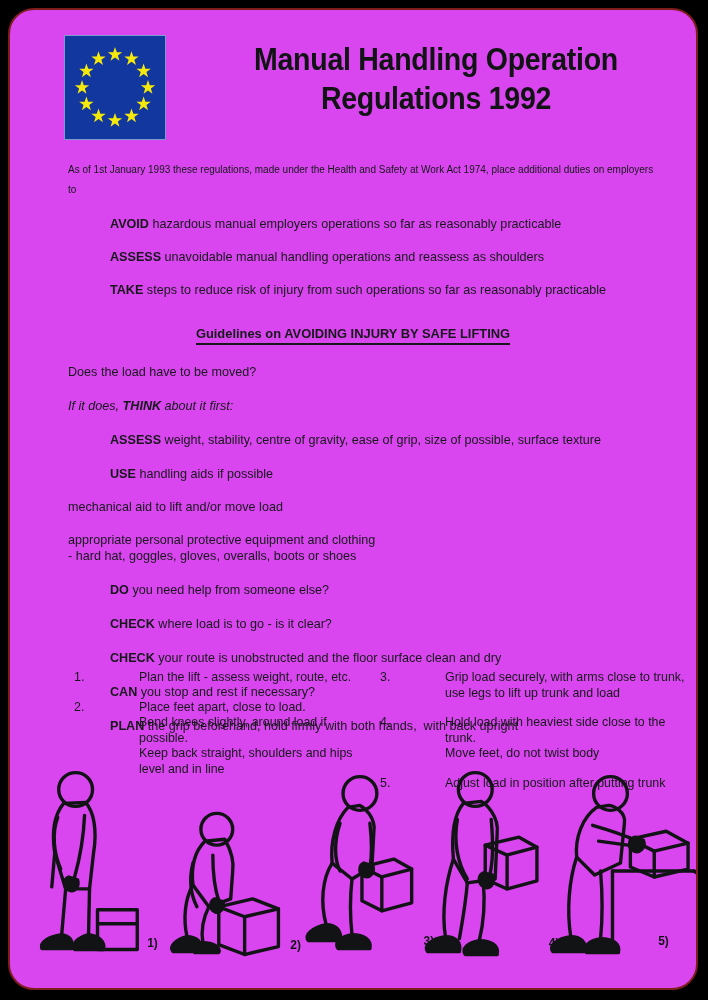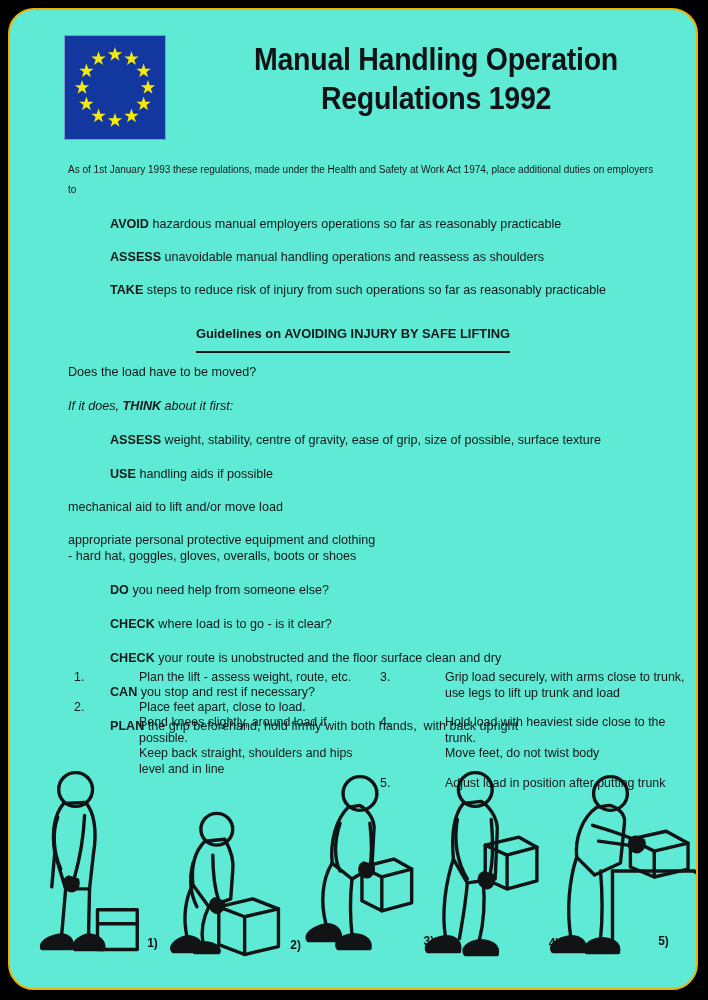--- a/index.html
+++ b/index.html
@@ -13,22 +13,22 @@
     overflow: hidden;
     font-family: "Liberation Sans", sans-serif;
   }
 
   .poster {
     position: absolute;
     left: 8px;
     top: 8px;
     width: 690px;
     height: 982px;
-    background: #5eead4;
-    border: 2px solid #eab308;
+    background: #d946ef;
+    border: 2px solid #7f1d1d;
     border-radius: 26px;
     box-sizing: border-box;
     overflow: hidden;
   }
 
   
   .header {
     position: absolute;
     left: 0; top: 22px;
     width: 100%;
@@ -85,21 +85,21 @@
   }
   .duty .lead { font-weight: bold; }
 
   .section-head {
     margin: 26px 0 0 0;
     text-align: center;
     font-size: 12.9px;
   }
   .section-head span {
     border-bottom: 2px solid #16181a;
-    padding-bottom: 10px;
+    padding-bottom: 2px;
     font-weight: bold;
   }
   .section-head .soft { font-weight: bold; }
 
   .q1 { margin: 22px 0 0 58px; }
   .q2 { margin: 17px 0 0 58px; font-style: italic; }
   .q2 b { font-weight: bold; }
 
   .g-item {
     margin: 17px 30px 0 100px;

